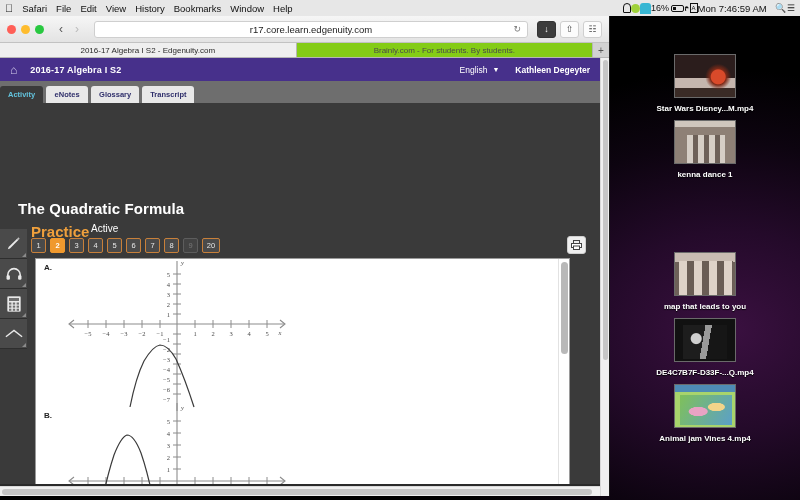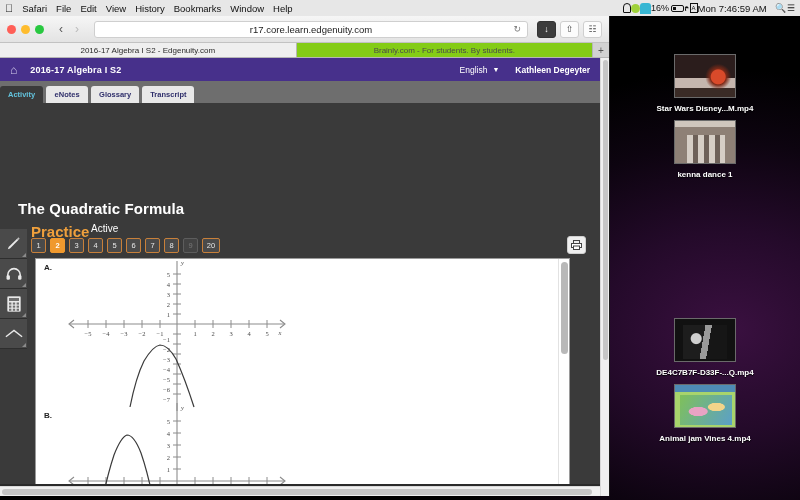--- a/index.html
+++ b/index.html
@@ -272,20 +272,24 @@
 
 <div id="desktop-files">
   <div class="dfile" style="top:38px;">
     <div class="dthumb th-starwars"></div>
     <div class="dlabel">Star Wars Disney...M.mp4</div>
   </div>
   <div class="dfile" style="top:104px;">
     <div class="dthumb th-kenna"></div>
     <div class="dlabel">kenna dance 1</div>
   </div>
+  <div class="dfile" style="top:236px;">
+    <div class="dthumb th-map"></div>
+    <div class="dlabel">map that leads to you</div>
+  </div>
   <div class="dfile" style="top:302px;">
     <div class="dthumb th-de4c"></div>
     <div class="dlabel">DE4C7B7F-D33F-...Q.mp4</div>
   </div>
   <div class="dfile" style="top:368px;">
     <div class="dthumb th-animal"></div>
     <div class="dlabel">Animal jam Vines 4.mp4</div>
   </div>
 </div>
 

